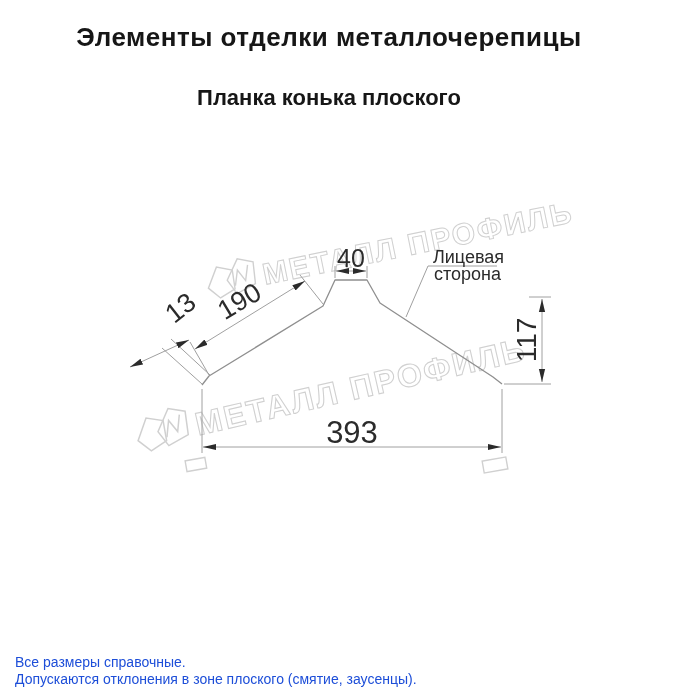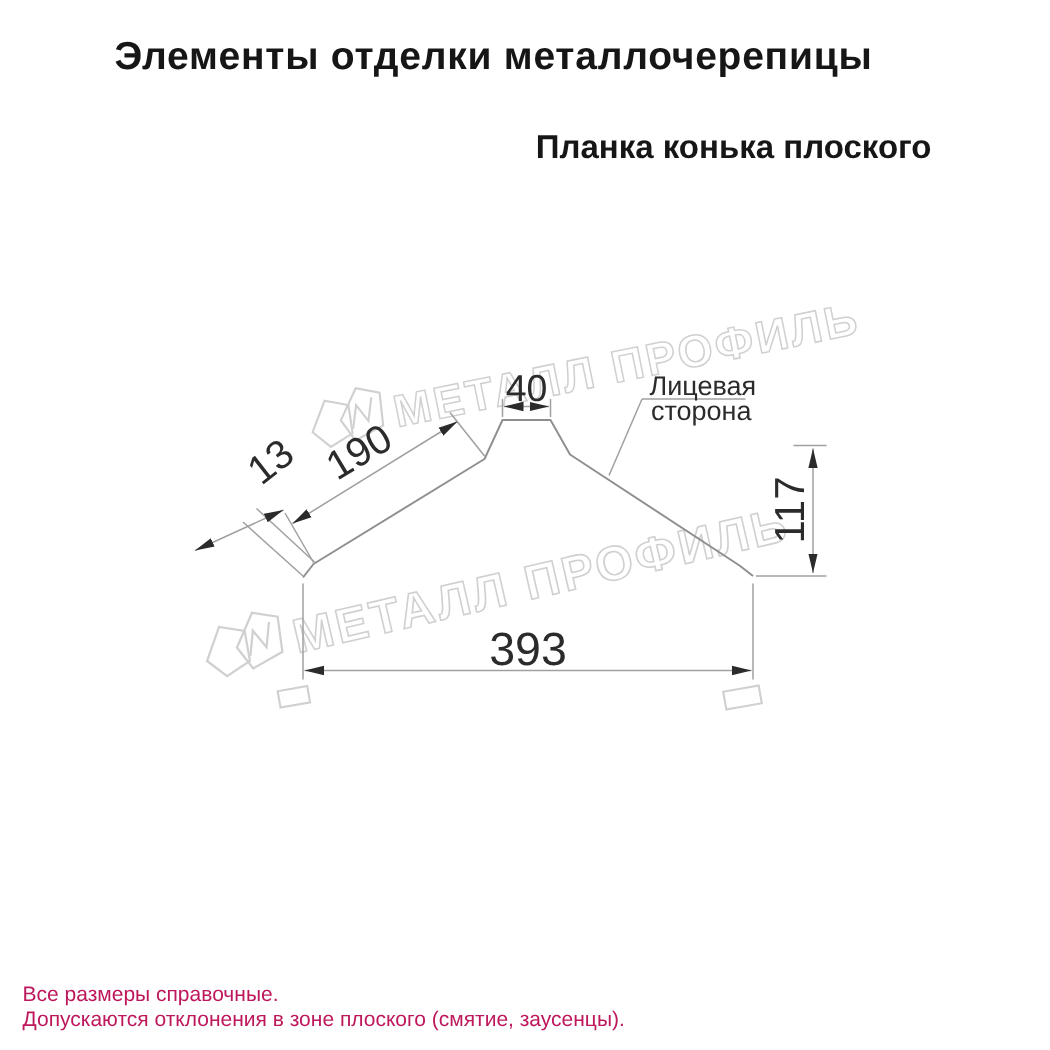--- a/index.html
+++ b/index.html
@@ -2,36 +2,36 @@
 <html style="--bg: #ffffff; --text: #161616; --line: #8f8f8f; --line2: #a0a0a0; --dimtext: #2b2b2b; --arrow: #2b2b2b; --wm: #d0d0d0;"><head>
 <meta charset="utf-8">
 <style>
   html,body { margin:0; padding:0; background:#ffffff; }
   body { width:700px; height:700px; font-family:"Liberation Sans", sans-serif; }
   .page { position:relative; width:700px; height:700px; overflow:hidden; background:var(--bg,#fff); }
 
   .hdr { position:absolute; left:0; width:584px; text-align:center;
          color:var(--text,#161616); font-weight:bold; line-height:1.15;margin-left:37px; }
   .title    { top:23px;  font-size:26px; letter-spacing:0.5px; }
-  .subtitle { top:85px;  font-size:22px;text-align:right; }
+  .subtitle { top:85px;  font-size:22px; }
   .model    { top:116px; font-size:22px; }
 
   svg.drawing { position:absolute; left:0; top:0; }
 
   .profile   { stroke:var(--line,#8f8f8f); stroke-width:1.3; fill:none; stroke-linejoin:round; }
   .thin      { stroke:var(--line2,#a0a0a0); stroke-width:1; fill:none; }
   .dimline   { stroke:var(--line2,#a0a0a0); stroke-width:1; fill:none; }
   .arrowhead { fill:var(--arrow,#2b2b2b); }
   .dimtext   { fill:var(--dimtext,#2b2b2b); font-family:"Liberation Sans",sans-serif; }
   .ftext     { font-size:18px; }
   .wmstroke  { fill:none; stroke:var(--wm,#d0d0d0); stroke-width:1.4; }
   .wmtext    { font-family:"Liberation Sans",sans-serif; font-weight:bold; font-size:30px;
                letter-spacing:2px; fill:none; stroke:var(--wm,#d0d0d0); stroke-width:1; }
 
-  .note { position:absolute; left:15px; font-size:14px; color:#be185d; }
+  .note { position:absolute; left:15px; font-size:14px; color:#1d4ed8; }
   .note1 { top:654px; }
   .note2 { top:671px; }
 </style>
 </head>
 <body>
 
 <div class="page">
 
   <div class="hdr title">Элементы отделки металлочерепицы</div>
   <div class="hdr subtitle">Планка конька плоского</div>

